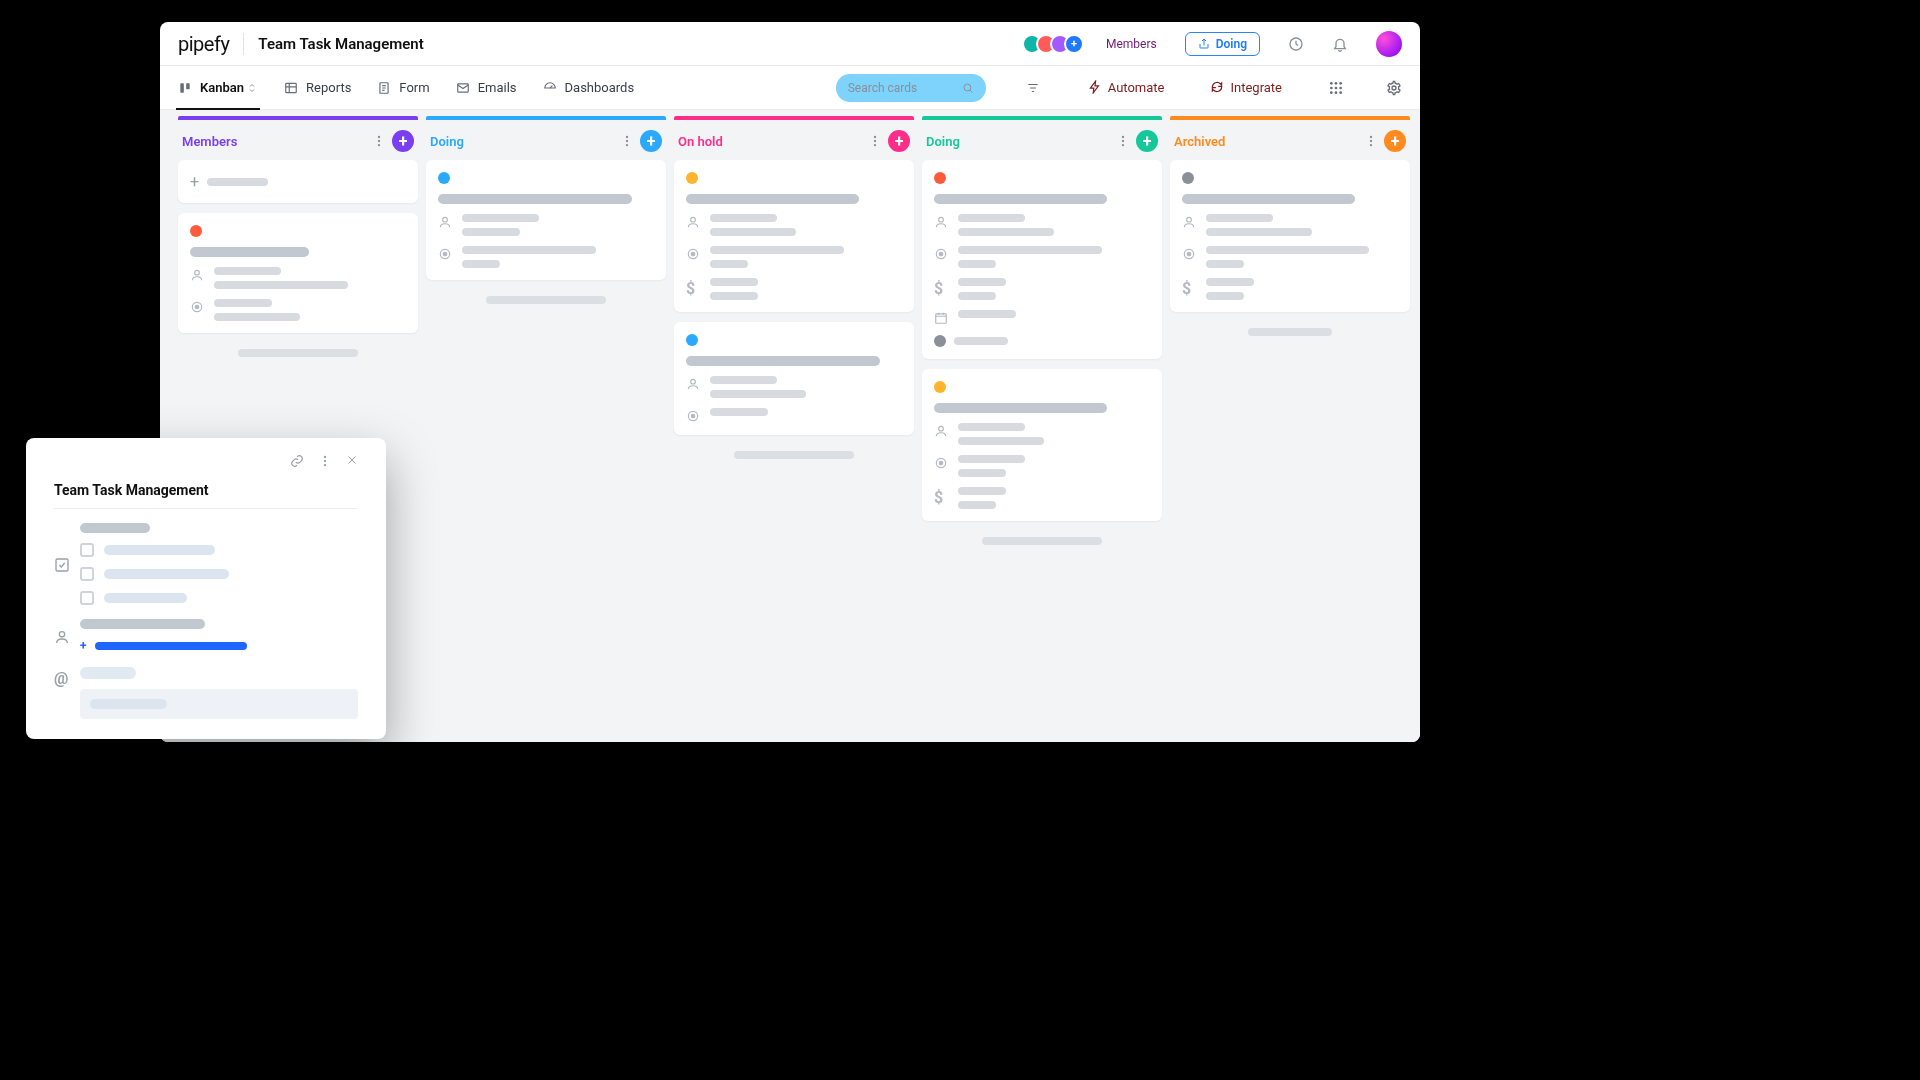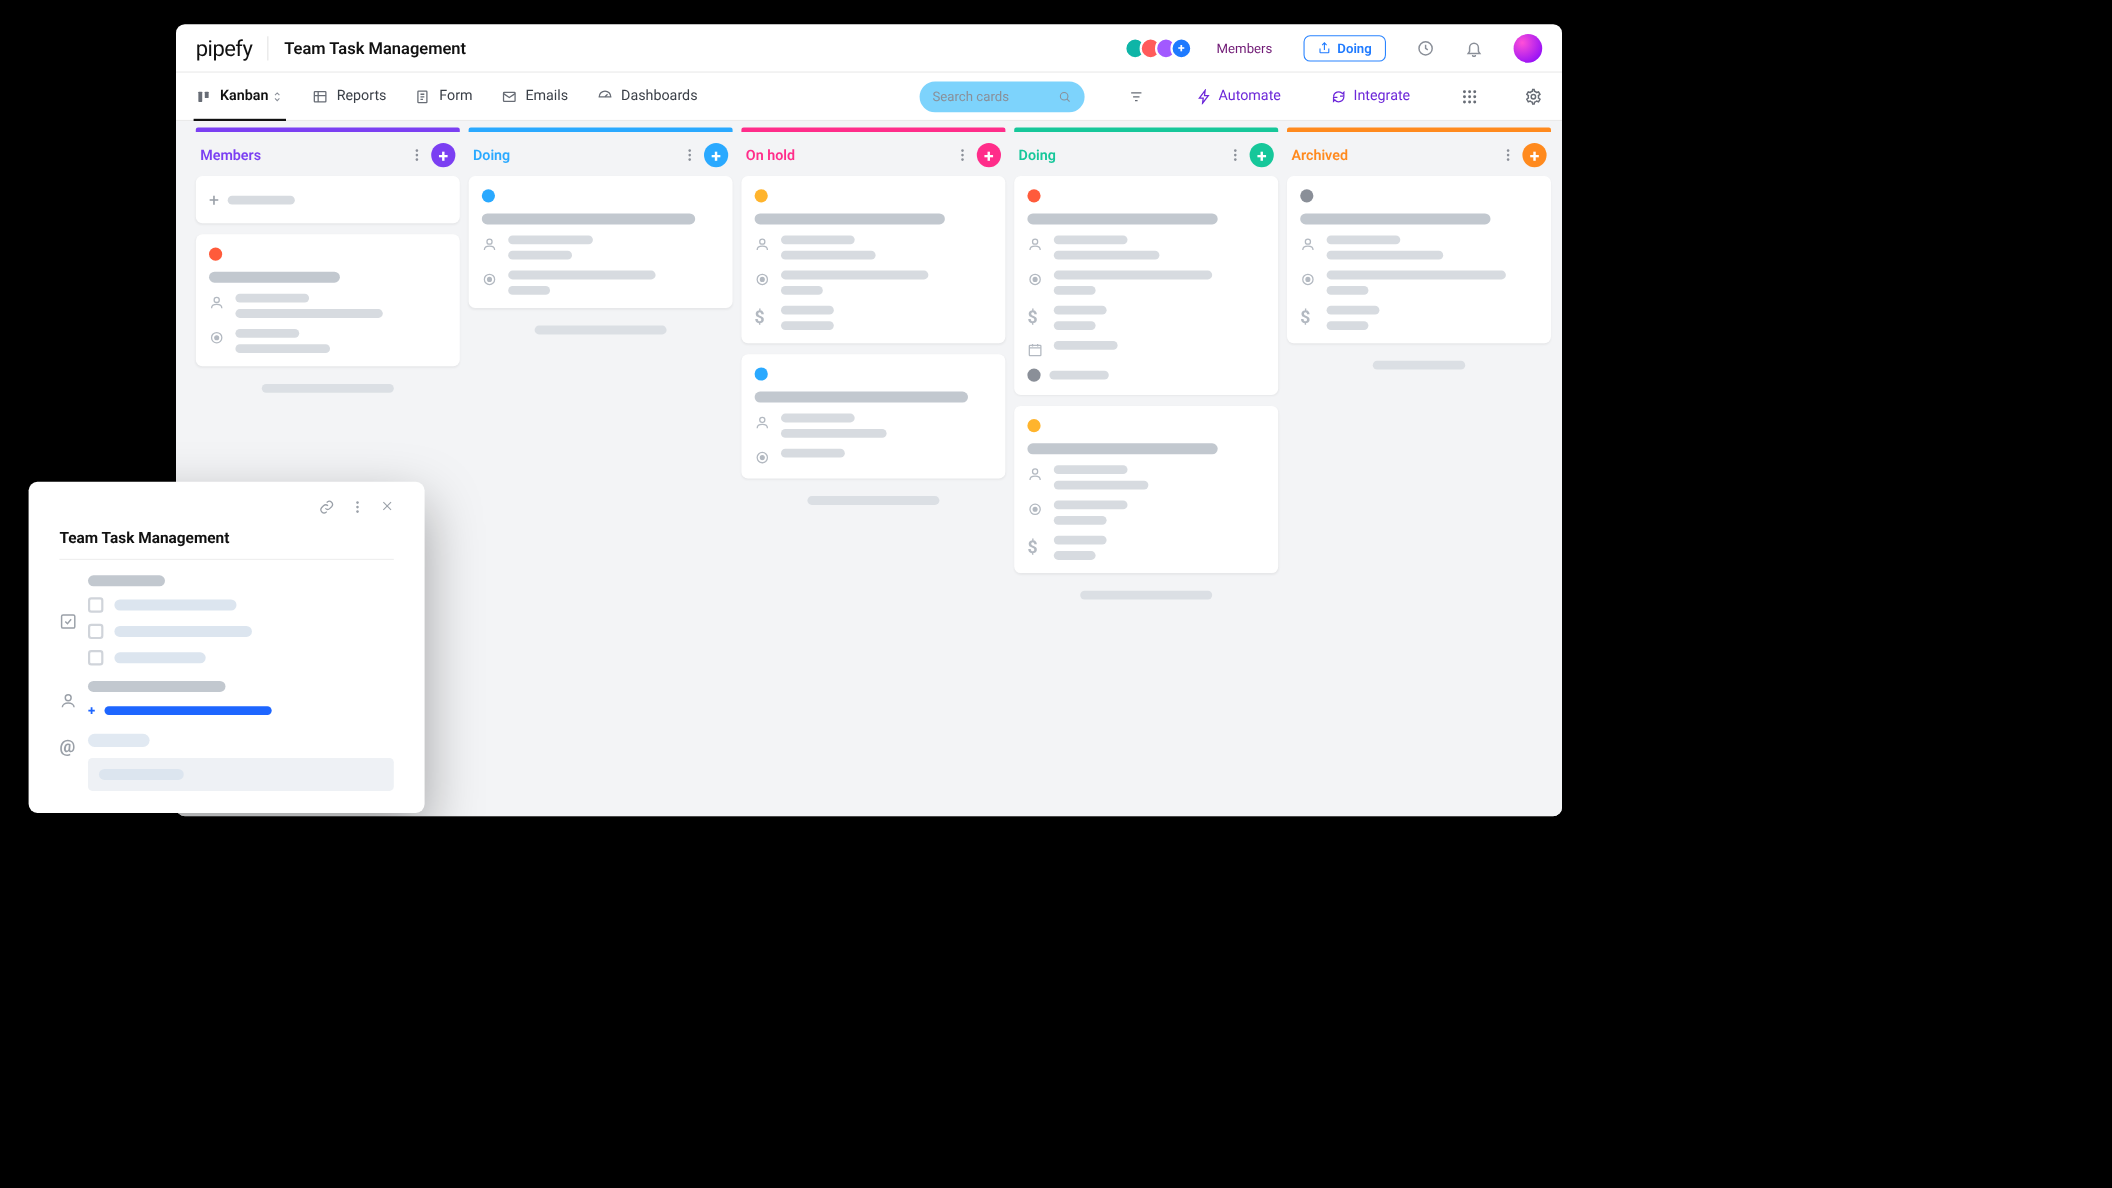--- a/index.html
+++ b/index.html
@@ -51,21 +51,21 @@
   .view-tab { display:flex; align-items:center; gap:8px; font-size:13px; color:#3a3f47; cursor:pointer; height:100%; position:relative;}
   .view-tab.active { font-weight:600; color:#111;}
   .view-tab.active::after { content:""; position:absolute; left:-2px; right:-2px; bottom:-1px; height:2px; background:#111;}
   .view-tab .ico { color:#676c75; }
   .sort-icon { color:#8a8f98; margin-left:-6px;}
   .viewbar-spacer { flex:1 1 auto; }
 
   .search-box { display:flex; align-items:center; background:#7dd3fc; border-radius:18px; padding:0 12px; height:28px; width:150px; gap:8px;}
   .search-box input{ border:none; background:transparent; outline:none; font-size:12px; width:100%; color:#555;}
   .search-box input::placeholder{color:#8a8f98;}
-  .vb-icon { color:#6d28d9; cursor:pointer; display:flex; align-items:center; gap:6px; font-size:13px;}
+  .vb-icon { color:#7f1d1d; cursor:pointer; display:flex; gap:6px; font-size:13px;}
 
   
   .board { flex:1 1 auto; background:#f3f4f6; display:flex; gap:8px; padding:0 8px 8px 18px; overflow:hidden;}
   .column { width: 240px; display:flex; flex-direction:column; }
   .col-stripe { height:4px; border-radius:2px 2px 0 0; margin-top:6px;}
   .stripe-purple{background:#7b3ff2}.stripe-cyan{background:#2aa9ff}.stripe-pink{background:#ff2d8a}.stripe-teal{background:#16c79a}.stripe-orange{background:#ff8a1e}
   .col-head { display:flex; align-items:center; padding:10px 4px 8px 4px; gap:6px;}
   .col-title { font-size:13px; font-weight:600; flex:1 1 auto;}
   .t-purple{color:#7b3ff2}.t-cyan{color:#2aa9ff}.t-pink{color:#ff2d8a}.t-teal{color:#16c79a}.t-orange{color:#ff8a1e}
   .col-menu { color:#8a8f98; cursor:pointer;}

